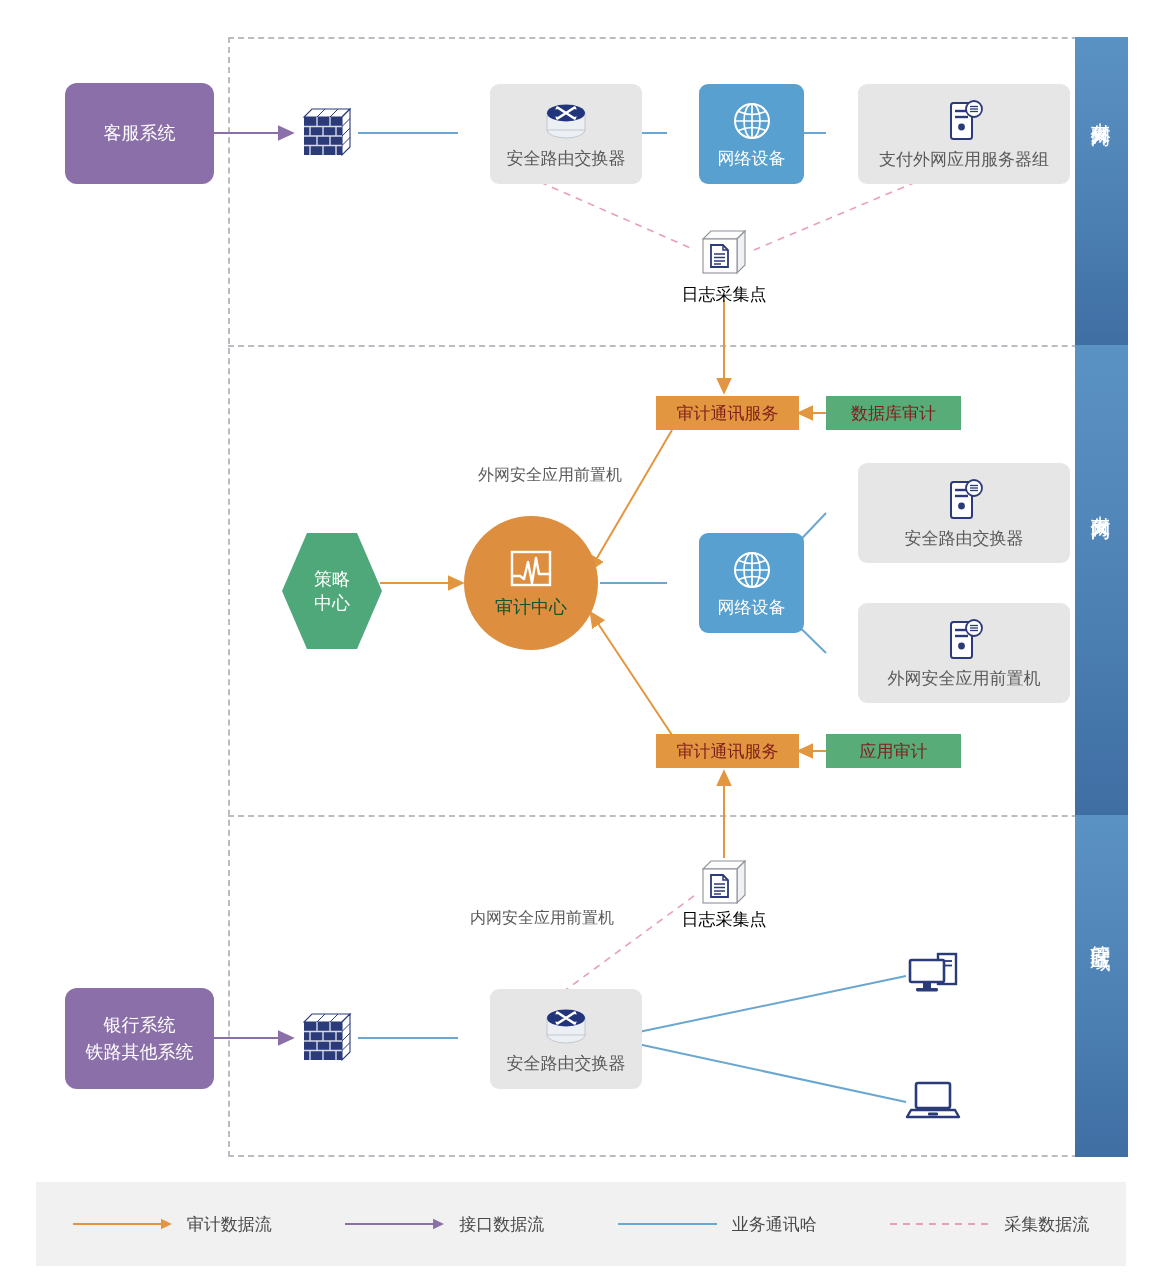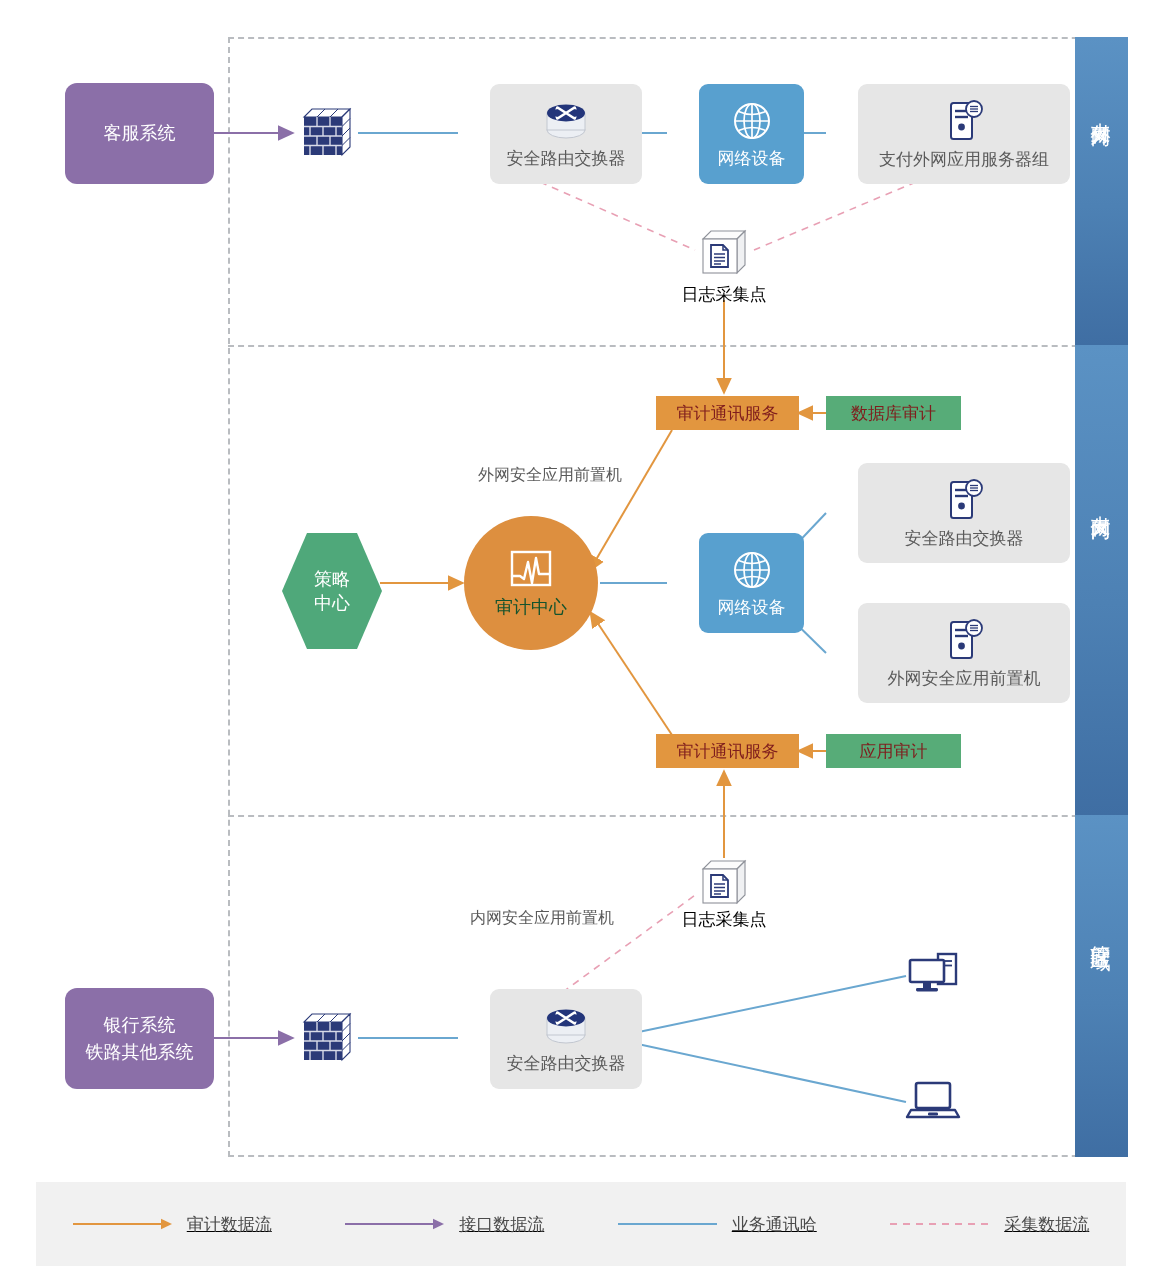--- a/index.html
+++ b/index.html
@@ -131,21 +131,20 @@
     pointer-events: none;
   }
   
   .legend {
     position: absolute;
     left: 36px; top: 1182px;
     width: 1090px; height: 84px;
     background: #f1f1f1;
     display: flex;
     align-items: center;
-    text-decoration: underline;
   }
   .legend-item {
     display: flex; align-items: center;
     gap: 14px;
     flex: 1 1 0;
     justify-content: center;
   }
   .legend-item .lbl { color: #4a4a4a; font-size: 17px; white-space: nowrap; }
 </style>
 </head>

